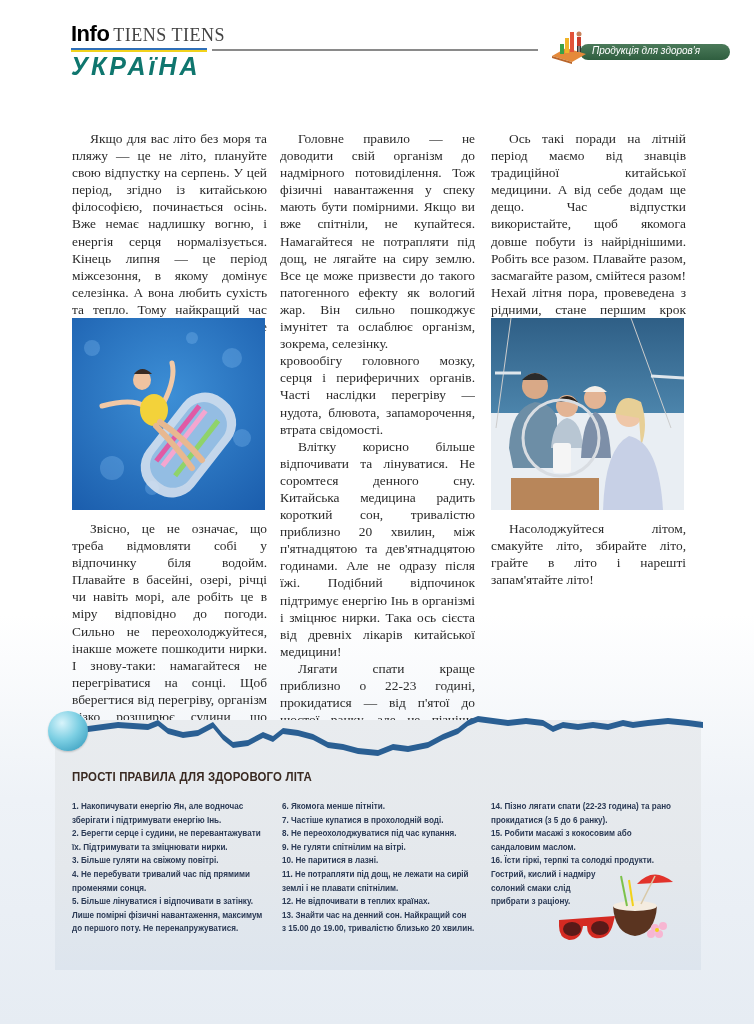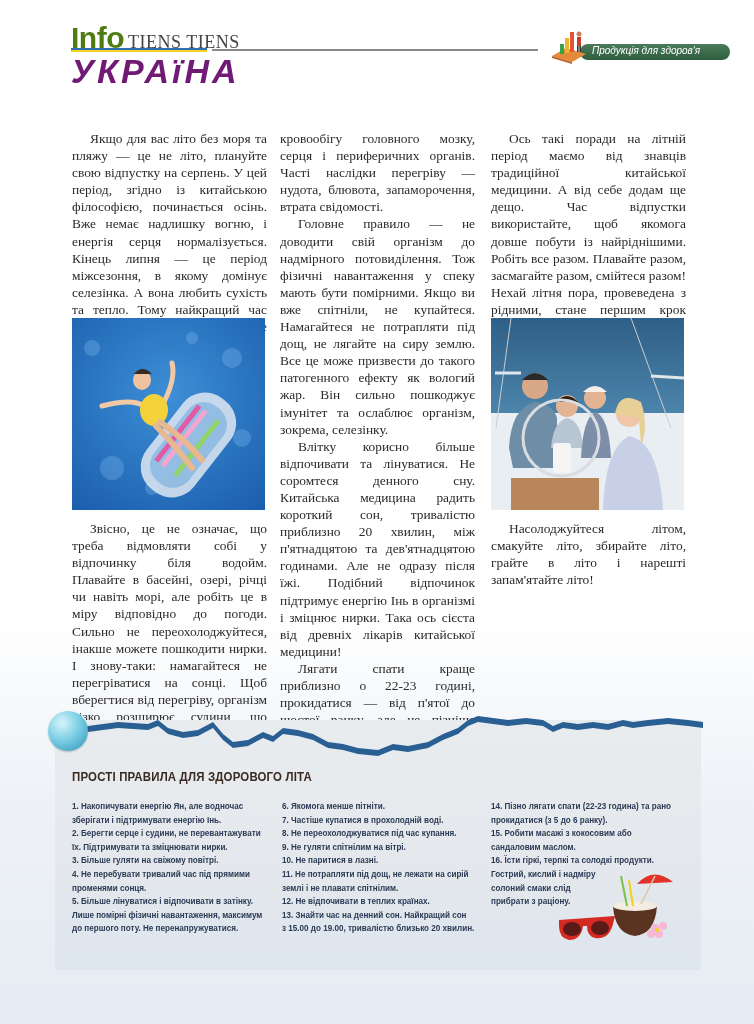--- a/index.html
+++ b/index.html
@@ -4,26 +4,26 @@
 <style>
   html, body { margin: 0; padding: 0; }
   body {
     width: 754px; height: 1024px; position: relative; overflow: hidden;
     background: linear-gradient(180deg, #ffffff 0%, #ffffff 60%, #eef2f7 78%, #e6ecf3 100%);
     font-family: "Liberation Serif", "DejaVu Serif", serif;
     color: #2a2a2a;
   }
   
   .hdr-logo { position: absolute; left: 71px; top: 21px; }
-  .hdr-info { font-family: "Liberation Sans", sans-serif; font-weight: bold; font-size: 30px; color: #4d7c0f; letter-spacing: -0.5px; vertical-align: baseline; }
+  .hdr-info { font-family: "Liberation Sans", sans-serif; font-weight: bold; font-size: 22px; color: #000000; letter-spacing: -0.5px; vertical-align: baseline; }
   .hdr-gt { font-family: "Liberation Serif", serif; font-size: 18px; color: #444; margin-left: 4px; letter-spacing: 0.5px; }
   .hdr-bar { position: absolute; left: 71px; top: 48px; width: 136px; height: 4px;
     background: linear-gradient(180deg, #2f6fb8 0 50%, #f2d21b 50% 100%); }
   .hdr-country { position: absolute; left: 71px; top: 52px; font-family: "Liberation Sans", sans-serif;
-    font-weight: bold; font-style: italic; font-size: 34px; color: #701a75; letter-spacing: 3px; text-align: center; }
+    font-weight: bold; font-style: italic; font-size: 25px; color: #0f766e; letter-spacing: 3px; text-align: center; }
   .hdr-rule { position: absolute; left: 212px; top: 49px; width: 326px; height: 2px; background: #8a8a8a; }
   .hdr-badge { position: absolute; left: 550px; top: 26px; width: 180px; height: 40px; }
   .badge-pill { position: absolute; left: 30px; top: 18px; width: 150px; height: 16px; border-radius: 8px;
     background: linear-gradient(180deg, #4b7a5a, #2f5e3f); }
   .badge-text { position: absolute; left: 42px; top: 19px; font-family: "Liberation Sans", sans-serif;
     font-style: italic; font-size: 10px; color: #ffffff; }
   .badge-icon { position: absolute; left: 0; top: 0; width: 38px; height: 38px; }
 
   
   .col { position: absolute; top: 130px; width: 195px; font-size: 13.4px; line-height: 17.1px; text-align: justify; hyphens: manual; }
@@ -111,22 +111,22 @@
     <path d="M62,56 Q70,46 80,56" fill="#3a2a22"></path>
     <path d="M88,104 Q112,120 130,142" stroke="#e8b890" stroke-width="6" fill="none" stroke-linecap="round"></path>
     <path d="M84,108 Q104,128 120,150" stroke="#e8b890" stroke-width="6" fill="none" stroke-linecap="round"></path>
   </svg>
 </div>
 <div class="col c1" style="top:520px">
   <p>Звісно, це не означає, що треба відмовляти собі у відпочинку біля водойм. Плавайте в басейні, озері, річці чи навіть морі, але робіть це в міру відповідно до погоди. Сильно не переохолоджуйтеся, інакше можете пошкодити нирки. І знову-таки: намагайтеся не перегріватися на сонці. Щоб вберегтися від перегріву, організм різко розширює судини, що спричиняє порушення</p>
 </div>
 
 <div class="col c2">
+  <p>Головне правило — не доводити свій організм до надмірного потовиділення. Тож фізичні навантаження у спеку мають бути помірними. Якщо ви вже спітніли, не купайтеся. Намагайтеся не потрапляти під дощ, не лягайте на сиру землю. Все це може призвести до такого патогенного ефекту як вологий жар. Він сильно пошкоджує імунітет та ослаблює організм, зокрема, селезінку.</p>
   <p style="text-indent:0">кровообігу головного мозку, серця і периферичних органів. Часті наслідки перегріву — нудота, блювота, запаморочення, втрата свідомості.</p>
-  <p>Головне правило — не доводити свій організм до надмірного потовиділення. Тож фізичні навантаження у спеку мають бути помірними. Якщо ви вже спітніли, не купайтеся. Намагайтеся не потрапляти під дощ, не лягайте на сиру землю. Все це може призвести до такого патогенного ефекту як вологий жар. Він сильно пошкоджує імунітет та ослаблює організм, зокрема, селезінку.</p>
   <p>Влітку корисно більше відпочивати та лінуватися. Не соромтеся денного сну. Китайська медицина радить короткий сон, тривалістю приблизно 20 хвилин, між п'ятнадцятою та дев'ятнадцятою годинами. Але не одразу після їжі. Подібний відпочинок підтримує енергію Інь в організмі і зміцнює нирки. Така ось сієста від древніх лікарів китайської медицини!</p>
   <p>Лягати спати краще приблизно о 22-23 годині, прокидатися — від п'ятої до шостої ранку, але не пізніше сьомої. Ідея такого ось режиму полягає в тому, щоб ми могли більше накопичити енергії Ян за літо, більше гуляти на вулиці, на свіжому повітрі. Тоді нам вистачить сил пережити зиму.</p>
 </div>
 
 <div class="col c3">
   <p>Ось такі поради на літній період маємо від знавців традиційної китайської медицини. А від себе додам ще дещо. Час відпустки використайте, щоб якомога довше побути із найріднішими. Робіть все разом. Плавайте разом, засмагайте разом, смійтеся разом! Нехай літня пора, провеведена з рідними, стане першим крок назустріч один одному.</p>
 </div>
 <div class="photo p2">
   <svg width="193" height="192" viewBox="0 0 193 192">
     <defs>

